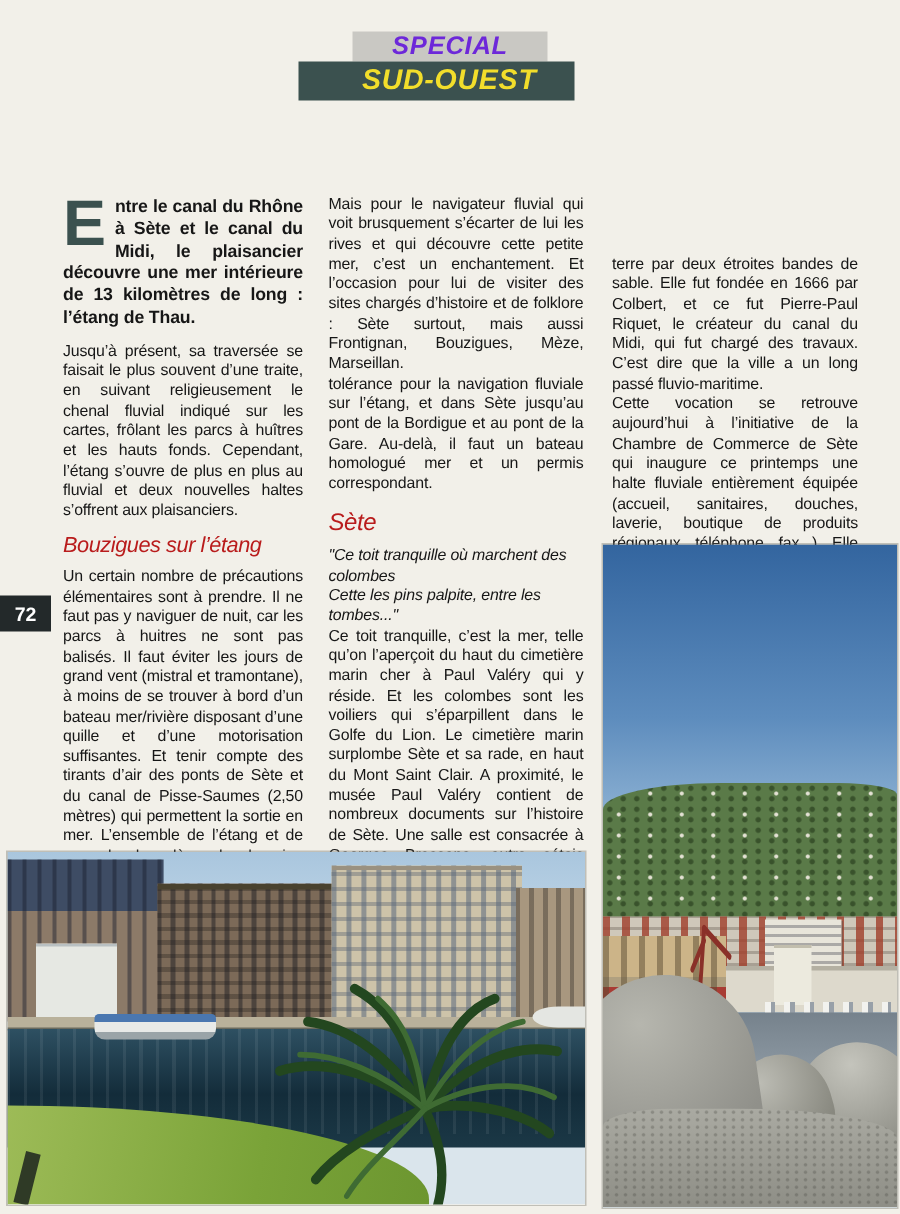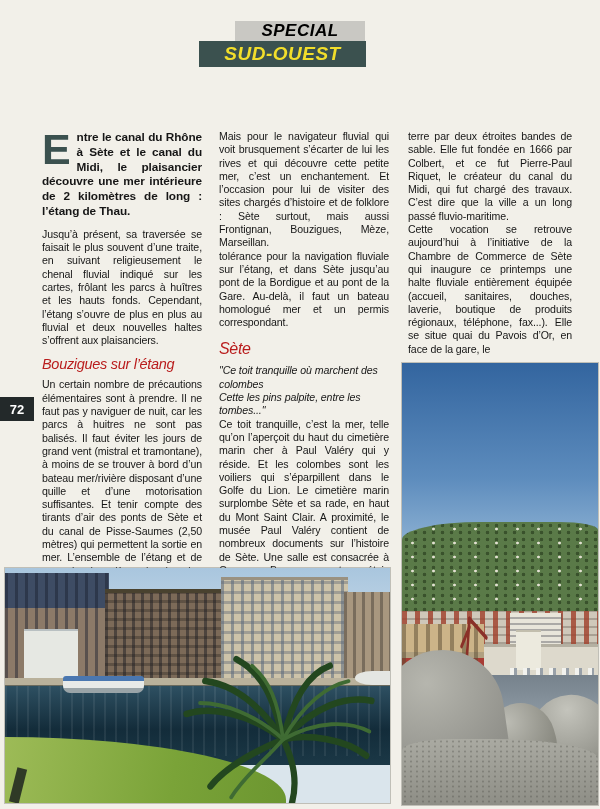--- a/index.html
+++ b/index.html
@@ -1,35 +1,35 @@
 <!DOCTYPE html>
 <html><head>
 <meta charset="utf-8">
 <style>
   html,body{margin:0;padding:0;}
   body{width:600px;height:809px;background:#f2f0e9;font-family:"Liberation Sans",sans-serif;position:relative;overflow:hidden;}
   .page{position:absolute;inset:0;}
 
   
   .badge-special{position:absolute;left:235px;top:21px;width:130px;height:20px;background:#c9c8c3;display:flex;align-items:center;justify-content:center;}
-  .badge-special span{color:#000000;font-weight:bold;font-style:italic;font-size:17px;letter-spacing:.5px;text-align:center;}
-  .badge-sudouest{position:absolute;left:199px;top:41px;width:167px;height:26px;background:#3b514f;display:flex;align-items:center;justify-content:center;}
+  .badge-special span{color:#6d28d9;font-weight:bold;font-style:italic;font-size:17px;letter-spacing:.5px;text-align:center;}
+  .badge-sudouest{position:absolute;left:199px;top:41px;width:167px;height:26px;background:#3b514f;display:flex;align-items:center;justify-content:center;padding-left:17px;}
   .badge-sudouest span{color:#f2de2b;font-weight:bold;font-style:italic;font-size:19px;letter-spacing:.5px;}
 
   
   .title{position:absolute;left:33px;top:66px;margin:0;font-size:53px;line-height:56px;font-weight:bold;letter-spacing:-2px;color:#3b514f;white-space:nowrap;}
 
   
   .pagenum{position:absolute;left:0;top:397px;width:34px;height:24px;background:#23292a;color:#fff;display:flex;align-items:center;justify-content:center;font-weight:bold;font-size:13px;}
 
   
   .col{position:absolute;top:130px;color:#161616;}
   .col1{left:42px;width:160px;}
   .col2{left:219px;width:170px;}
-  .col3{left:408px;width:164px;}
+  .col3{left:408px;width:164px;margin-top:40px;}
   .col p{margin:0;font-size:10.6px;line-height:13.3px;text-align:justify;letter-spacing:-.1px;}
   .lead{font-weight:bold;font-size:11.8px !important;line-height:14.8px !important;margin-bottom:9px !important;}
   .dropcap{float:left;font-size:43px;line-height:33px;font-weight:bold;color:#3b514f;margin:3px 6px 0 0;}
   .subhead{font-style:italic;font-weight:normal;font-size:14.5px;margin:9px 0 6px 0;color:#b91c1c;letter-spacing:-.3px;}
   .subhead-sete{font-size:16px;margin:11px 0 6px 0;}
   .quote{font-style:italic;text-align:left !important;}
 
   
   .photo{position:absolute;overflow:hidden;box-shadow:0 0 0 1px rgba(100,100,92,.35);}
   .photo *{position:absolute;}
@@ -79,21 +79,21 @@
   <div class="badge-sudouest">
     <span>SUD-OUEST</span>
   </div>
 
 
   <div class="pagenum">
     <span>72</span>
   </div>
 
   <div class="col col1">
-    <p class="lead"><span class="dropcap">E</span><span>ntre le canal du Rhône à Sète et le canal du Midi, le plaisancier découvre une mer intérieure de 2 kilomètres de long : l’étang de Thau.</span></p>
+    <p class="lead"><span class="dropcap">E</span><span>ntre le canal du Rhône à Sète et le canal du Midi, le plaisancier découvre une mer intérieure de 13 kilomètres de long : l’étang de Thau.</span></p>
     <p>Jusqu’à présent, sa traversée se faisait le plus souvent d’une traite, en suivant religieusement le chenal fluvial indiqué sur les cartes, frôlant les parcs à huîtres et les hauts fonds. Cependant, l’étang s’ouvre de plus en plus au fluvial et deux nouvelles haltes s’offrent aux plaisanciers.</p>
     <h2 class="subhead">Bouzigues sur l’étang</h2>
     <p>Un certain nombre de précautions élémentaires sont à prendre. Il ne faut pas y naviguer de nuit, car les parcs à huitres ne sont pas balisés. Il faut éviter les jours de grand vent (mistral et tramontane), à moins de se trouver à bord d’un bateau mer/rivière disposant d’une quille et d’une motorisation suffisantes. Et tenir compte des tirants d’air des ponts de Sète et du canal de Pisse-Saumes (2,50 mètres) qui permettent la sortie en mer. L’ensemble de l’étang et de ses abords relève du domaine maritime, mais il y a une</p>
   </div>
 
   <div class="col col2">
     <p>Mais pour le navigateur fluvial qui voit brusquement s’écarter de lui les rives et qui découvre cette petite mer, c’est un enchantement. Et l’occasion pour lui de visiter des sites chargés d’histoire et de folklore : Sète surtout, mais aussi Frontignan, Bouzigues, Mèze, Marseillan.</p>
     <p>tolérance pour la navigation fluviale sur l’étang, et dans Sète jusqu’au pont de la Bordigue et au pont de la Gare. Au-delà, il faut un bateau homologué mer et un permis correspondant.</p>
     <h2 class="subhead subhead-sete">Sète</h2>
     <p class="quote">"Ce toit tranquille où marchent des colombes</p>

